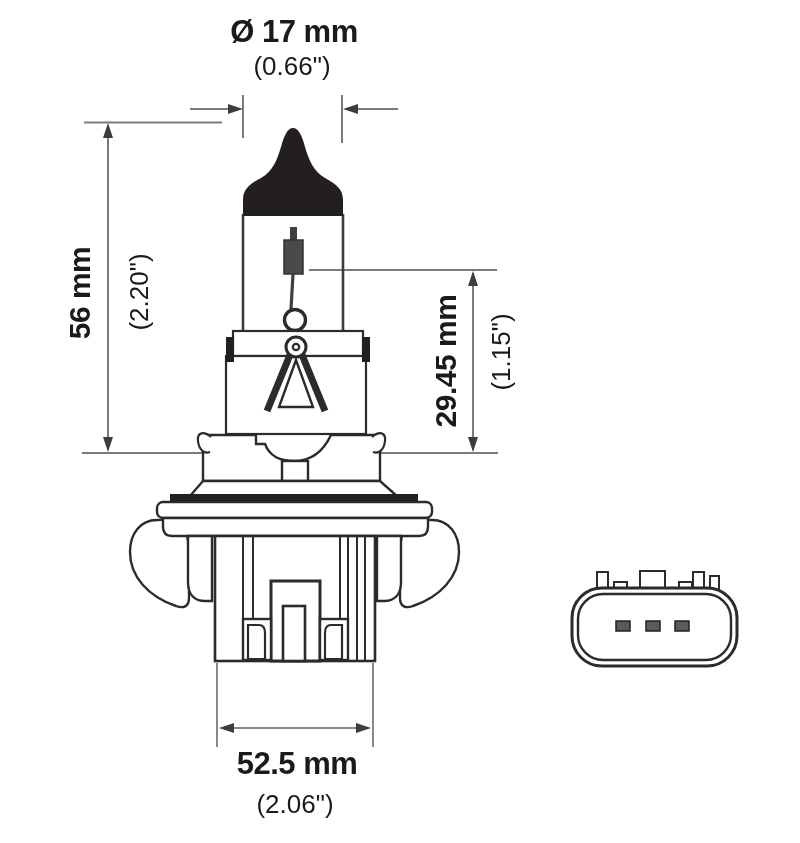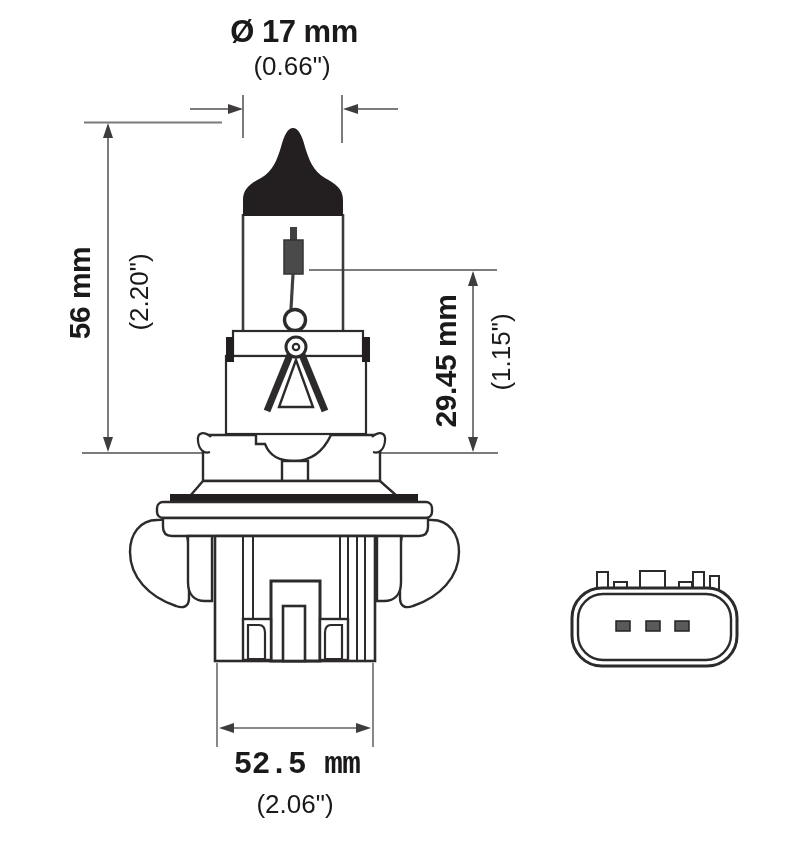--- a/index.html
+++ b/index.html
@@ -142,16 +142,16 @@
 
   <div class="label metric" style="left:294px;top:32px;font-size:31px;">Ø 17 mm</div>
   <div class="label imperial" style="left:292px;top:66px;">(0.66")</div>
 
   <div class="label metric rot" style="left:80px;top:293px;">56 mm</div>
   <div class="label imperial rot" style="left:139px;top:292px;">(2.20")</div>
 
   <div class="label metric rot" style="left:446px;top:361px;">29.45 mm</div>
   <div class="label imperial rot" style="left:501px;top:352px;">(1.15")</div>
 
-  <div class="label metric" style="left:297px;top:764px;font-size:31px;font-family:Liberation Mono, monospace;">52.5 mm</div>
+  <div class="label metric" style="left:297px;top:764px;font-size:31px;">52.5 mm</div>
   <div class="label imperial" style="left:295px;top:804px;">(2.06")</div>
 
 </div>
 
 </body></html>

